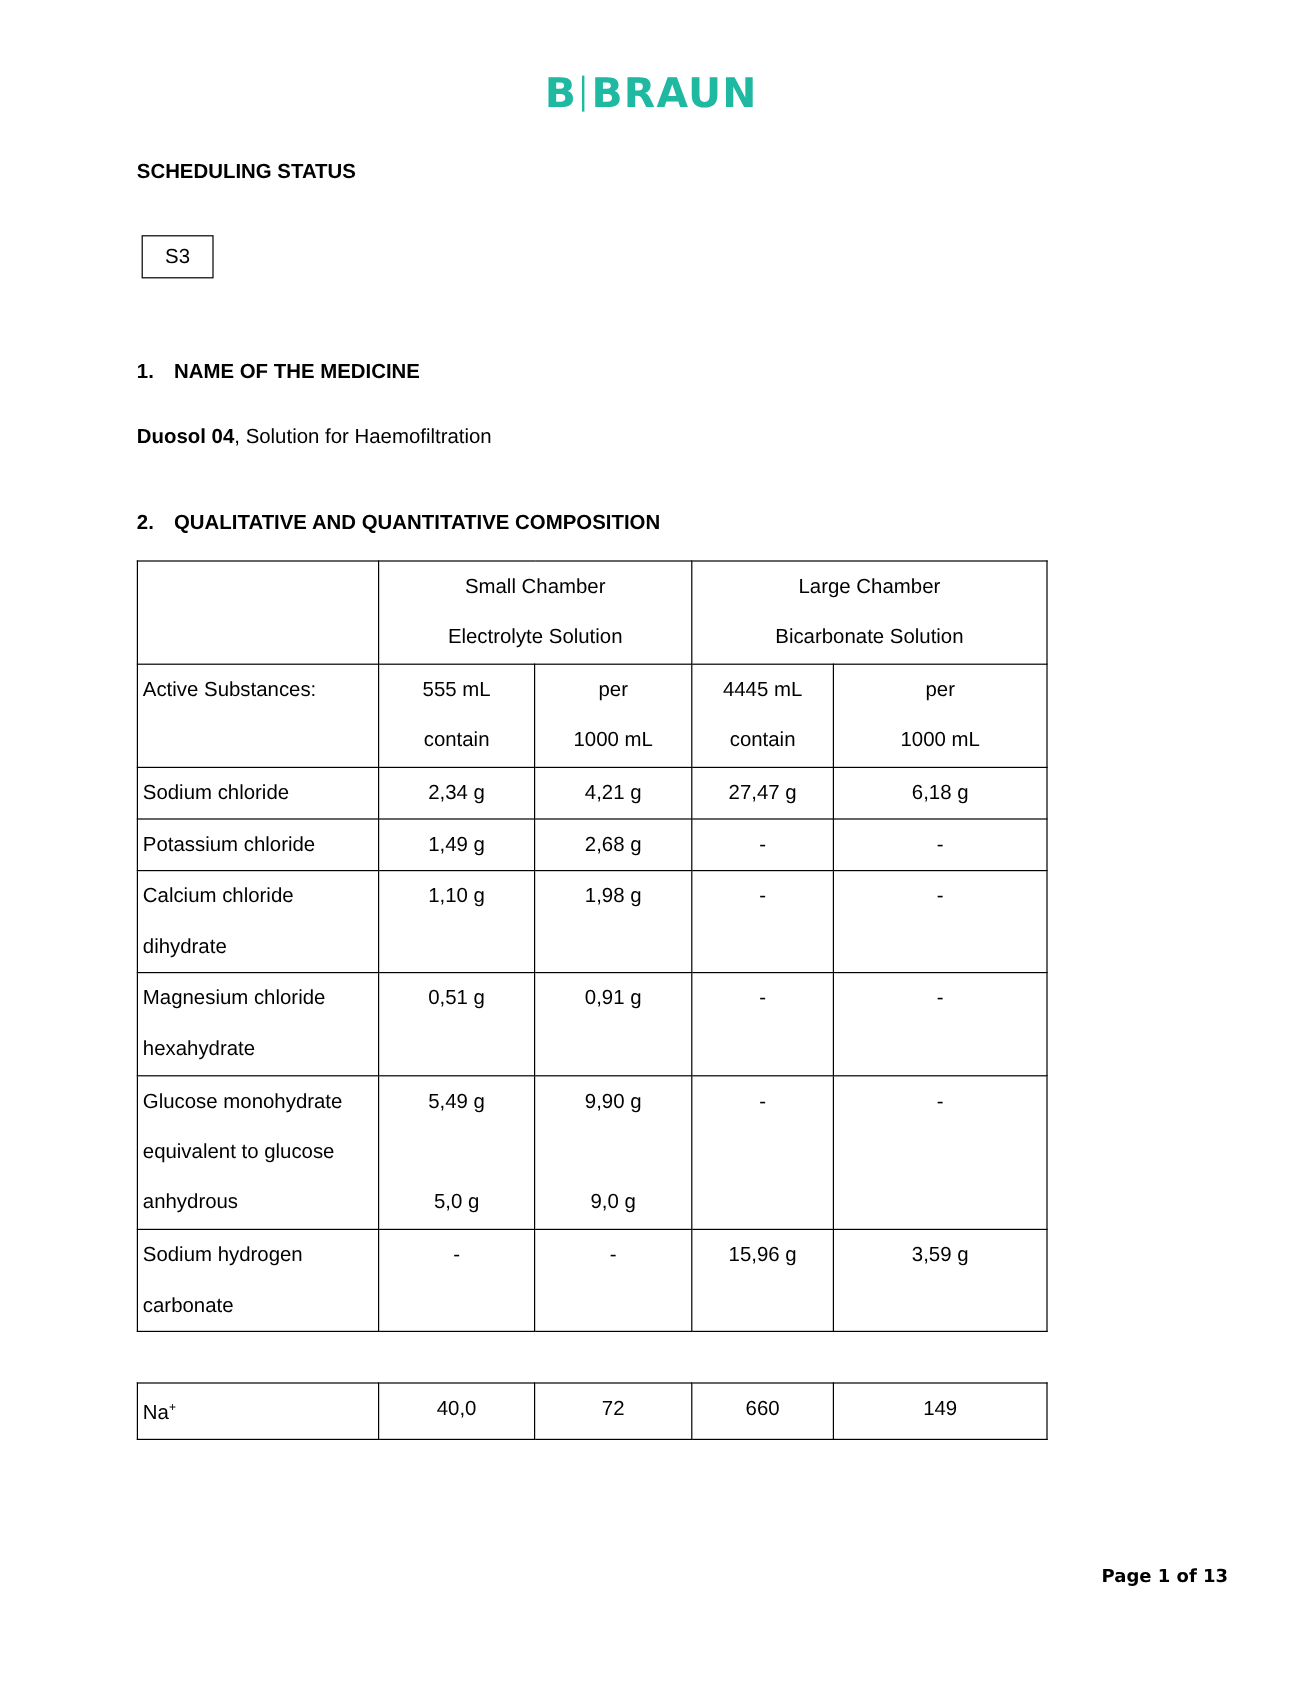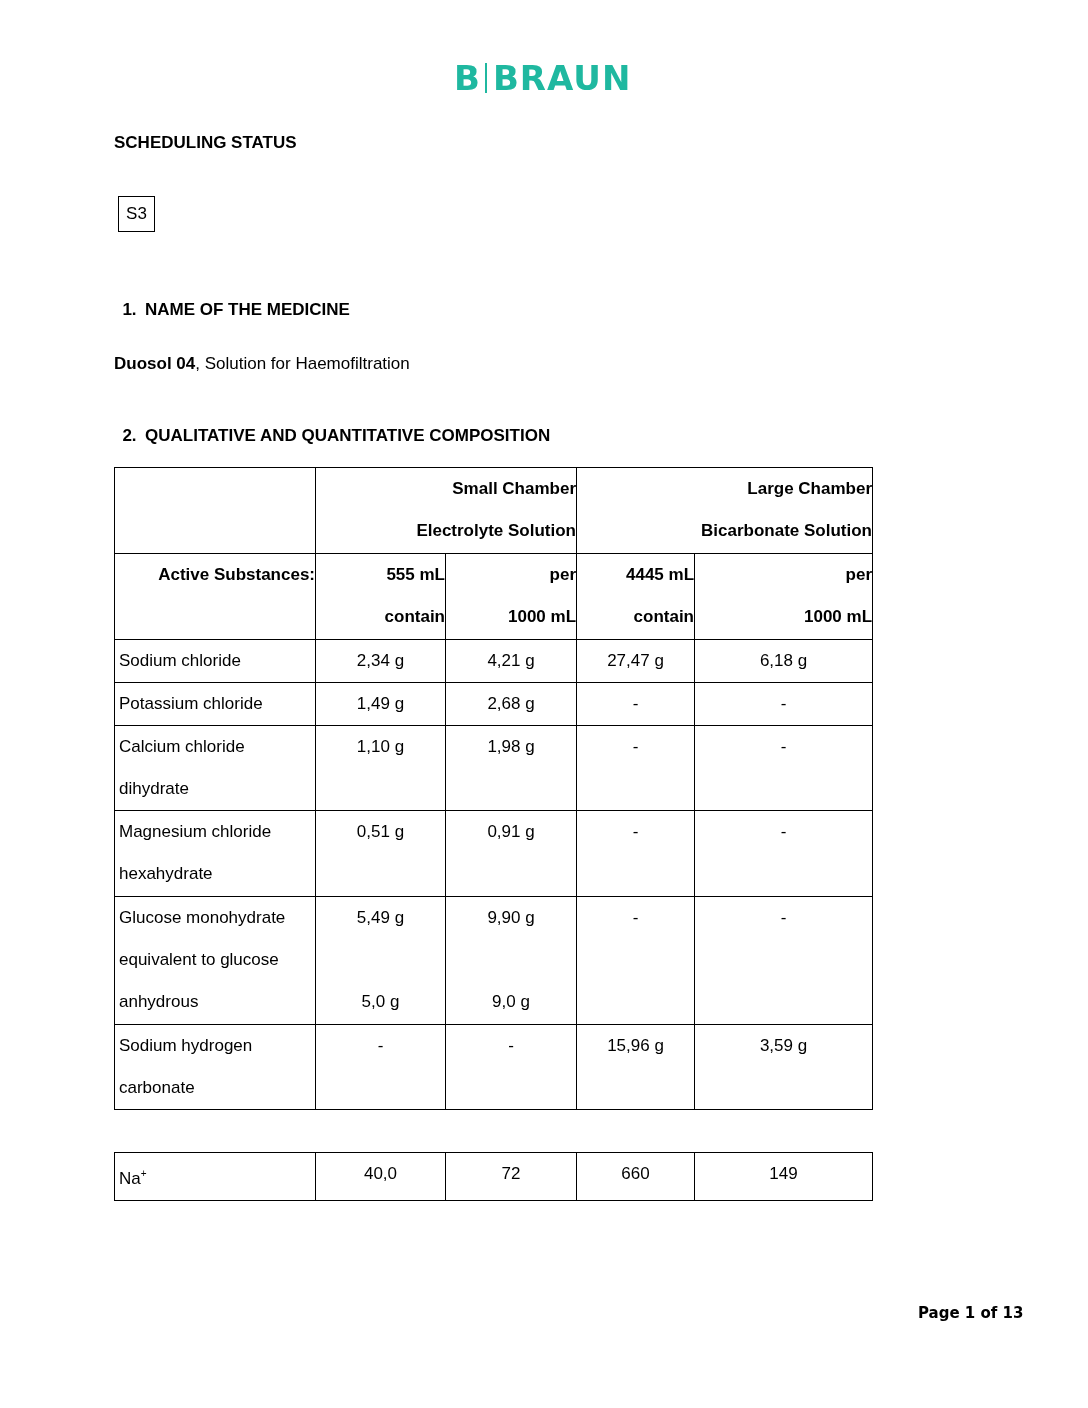--- a/index.html
+++ b/index.html
@@ -1,31 +1,31 @@
 <!DOCTYPE html>
 <html><head>
 <meta charset="utf-8">
 <style>
   html, body { margin:0; padding:0; background:#fff; }
   body { width:1088px; height:1408px; position:relative; font-family:"Liberation Sans", sans-serif; color:#000; overflow:hidden; }
   .abs { position:absolute; }
   .logo { left:454px; top:60px; width:200px; height:36px; display:flex; align-items:center; color:#1fb8a0; font-weight:bold; font-size:34px; letter-spacing:1px; font-family:"DejaVu Sans", sans-serif; }
   .logo .bar { display:inline-block; width:2px; height:30px; background:#1fb8a0; margin:0 6px 0 4px; }
-  .h { font-weight:bold; font-size:17px;text-align:center; }
+  .h { font-weight:bold; font-size:17px; }
   .sched-title { left:114px; top:133px; }
-  .s3box { left:118px; top:196px; width:37px; height:36px; border:1.5px solid #000; box-sizing:border-box; font-size:17px; display:flex; align-items:center; justify-content:center; }
+  .s3box { left:118px; top:196px; width:60px; height:36px; border:1.5px solid #000; box-sizing:border-box; font-size:17px; display:flex; align-items:center; justify-content:center; }
   .sec1 { left:114px; top:300px; }
   .name-line { left:114px; top:342px; font-size:17px;margin-top:12px; }
   .sec2 { left:114px; top:426px; }
   .num { display:inline-block; width:31px; }
   table { position:absolute; border-collapse:collapse; font-size:17px; table-layout:fixed; }
   td { border:1.5px solid #000; vertical-align:top; padding:0; line-height:42px; }
   td.l { padding-left:4px; }
   td.c { text-align:center; }
-  td.b { font-weight:bold;text-align:right; }
+  td.b { font-weight:normal; }
   .t1 { left:114px; top:467px; width:758px; }
   .t2 { left:114px; top:1152px; width:758px; }
   .footer { left:893px; top:1304px; font-size:15px; font-weight:bold; font-family:"DejaVu Sans", sans-serif;margin-left:25px; }
   sup { font-size:10px; }
 </style>
 </head>
 <body>
 
 <div class="abs logo">
   <span>B</span>

